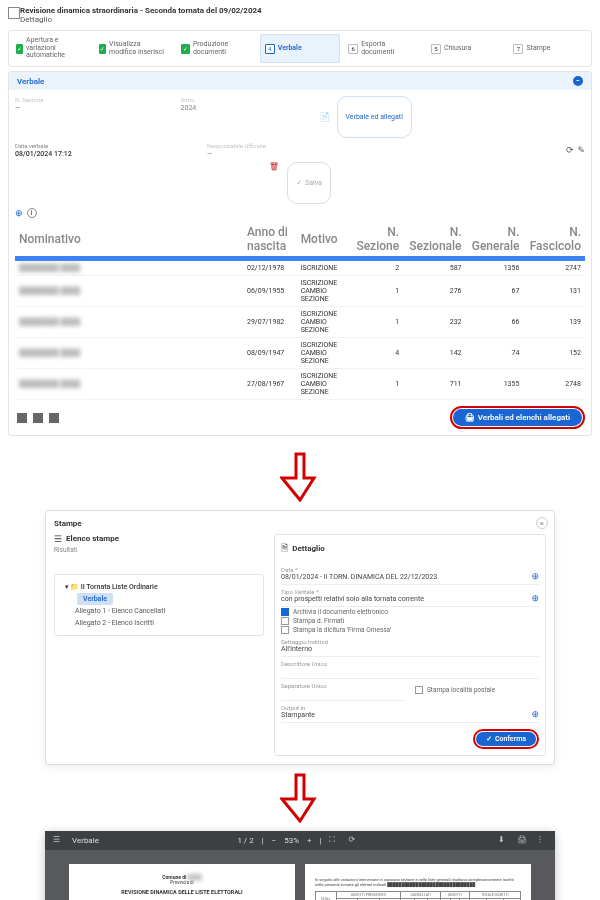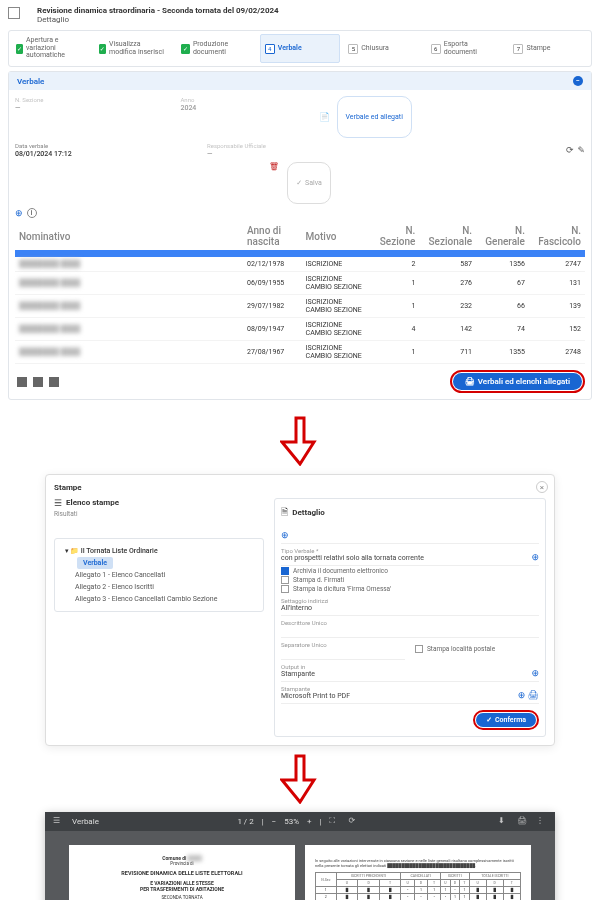--- a/index.html
+++ b/index.html
@@ -1,18 +1,18 @@
 <!DOCTYPE html>
 <html><head>
 <meta charset="utf-8">
 <style>
 *{margin:0;padding:0;box-sizing:border-box}
 body{font-family:-apple-system,BlinkMacSystemFont,"Segoe UI",Roboto,Arial,sans-serif;background:#fff;width:600px;font-size:9px;color:#333}
 .panel-a{padding:4px 8px 8px}
-.hdr{display:flex;align-items:flex-start;gap:17px;padding:2px 0 6px}
+.hdr{display:flex;align-items:flex-start;gap:0;padding:2px 0 6px}
 .hdr-ico{width:12px;height:12px;border:1px solid #888;margin-top:1px}
 .hdr-t{font-weight:700;font-size:8px}
 .hdr-s{font-size:8px;color:#555}
 .steps{display:flex;gap:4px;border:1px solid #e1e5ea;border-radius:3px;padding:3px;background:#fff;margin-bottom:4px}
 .step{flex:1;background:#fff;border-radius:2px;padding:3px 4px;font-size:7px;display:flex;align-items:center;gap:3px;min-height:22px}
 .step.active{background:#eaf2fb;border:1px solid #cfe0f5}
 .step-num{width:10px;height:10px;border:1px solid #bbb;border-radius:1px;display:flex;align-items:center;justify-content:center;font-size:6px}
 .step.done .step-num{background:#1fae4e;border-color:#1fae4e;color:#fff}
 .step.active .step-num{background:#fff;border-color:#1966d2;color:#1966d2}
 .step-lbl{color:#666;line-height:1.1}
@@ -24,21 +24,21 @@
 .row{display:flex;gap:6px;margin-bottom:4px}
 .fld{flex:1}
 .fld-l{font-size:6px;color:#888;margin-bottom:1px}
 .fld-v{font-size:7px;color:#333;font-weight:500}
 .fld.dis{opacity:.5}
 .pill{display:inline-flex;align-items:center;gap:3px;border:1px solid #cfe0f5;background:#fff;border-radius:10px;padding:16px 8px;font-size:7px;color:#1966d2}
 .pill.gray{border-color:#ddd;color:#aaa}
 .btn{display:inline-flex;align-items:center;gap:3px;background:#1966d2;color:#fff;border-radius:10px;padding:3px 10px;font-size:7px;font-weight:600}
 .btn.lg{padding:4px 12px;font-size:8px}
 table{width:100%;border-collapse:collapse;font-size:7px}
-th{text-align:left;padding:3px 4px;color:#888;font-weight:500;font-size:10px;border-bottom:7px solid #3b82f6}
+th{text-align:left;padding:3px 4px;color:#888;font-weight:500;font-size:12px;border-bottom:5px solid #3b82f6}
 th.r{text-align:right}
 td{padding:3px 4px;border-bottom:1px solid #f3f3f3}
 td.r{text-align:right}
 .blur{filter:blur(2px);color:#bbb}
 .toolbar{display:flex;gap:6px;padding:4px 2px}
 .toolbar span{width:10px;height:10px;background:#666;display:inline-block}
 .arrow{display:flex;justify-content:center;padding:8px 0}
 .arrow svg{stroke:#d40000;fill:none;stroke-width:3}
 
 .panel-b{width:510px;margin:0 auto;border:1px solid #ddd;border-radius:4px;padding:8px;background:#fff;box-shadow:0 2px 10px rgba(0,0,0,.08);position:relative}
@@ -101,26 +101,26 @@
       </div>
     <div class="step done">
         <span class="step-num">✓</span>
         <span class="step-lbl">Produzione documenti</span>
       </div>
     <div class="step active">
         <span class="step-num">4</span>
         <span class="step-lbl">Verbale</span>
       </div>
     <div class="step">
+        <span class="step-num">6</span>
+        <span class="step-lbl">Esporta documenti</span>
+      </div>
+    <div class="step">
         <span class="step-num">5</span>
         <span class="step-lbl">Chiusura</span>
-      </div>
-    <div class="step">
-        <span class="step-num">6</span>
-        <span class="step-lbl">Esporta documenti</span>
       </div>
     <div class="step">
         <span class="step-num">7</span>
         <span class="step-lbl">Stampe</span>
       </div>
   </div>
 
   <div class="acc">
     <div class="acc-h">
       <span>Verbale</span>
@@ -256,29 +256,32 @@
       <div style="display:flex;align-items:center;gap:4px;margin-bottom:2px">
         <span>☰</span>
         <span class="pb-h">Elenco stampe</span>
       </div>
       <div class="pb-sh">Risultati</div>
       <div class="tree">
         <div class="tree-item folder">▾ 📁 <span>II Tornata Liste Ordinarie</span></div>
         <div style="padding-left:2px"><div class="tree-item sel">Verbale</div></div>
         <div class="tree-item">Allegato 1 - Elenco Cancellati</div>
         <div class="tree-item">Allegato 2 - Elenco Iscritti</div>
-        <div class="tree-item">Allegato 3 - Elenco Cancellati Cambio Sezione</div>
       </div>
     </div>
     <div class="pb-right">
       <div style="display:flex;align-items:center;gap:4px;margin-bottom:6px">
         <span>🗎</span>
         <span class="pb-h">Dettaglio</span>
       </div>
       <div class="det-fld">
+          <div>
+            <div class="l">Data *</div>
+            <div class="v">08/01/2024 - II TORN. DINAMICA DEL 22/12/2023</div>
+          </div>
           <span class="ico">⊕</span>
         </div>
       <div class="det-fld">
           <div>
             <div class="l">Tipo Verbale *</div>
             <div class="v">con prospetti relativi solo alla tornata corrente</div>
           </div>
           <span class="ico">⊕</span>
         </div>
       <div class="cb-row">
@@ -318,27 +321,20 @@
             <span class="cb"></span>
             <span>Stampa località postale</span>
           </div>
       </div>
       <div class="det-fld">
           <div>
             <div class="l">Output in</div>
             <div class="v">Stampante</div>
           </div>
           <span class="ico">⊕</span>
-        </div>
-      <div class="det-fld">
-          <div>
-            <div class="l">Stampante</div>
-            <div class="v">Microsoft Print to PDF</div>
-          </div>
-          <div><span class="ico">⊕</span> <span class="ico">🖨</span></div>
         </div>
       <div class="flex-end" style="margin-top:6px">
         <div class="conf-wrap"><span class="btn">✓ <span>Conferma</span></span></div>
       </div>
     </div>
   </div>
 </div>
 
 <div class="arrow">
     <svg width="40" height="50" viewBox="0 0 40 50">

